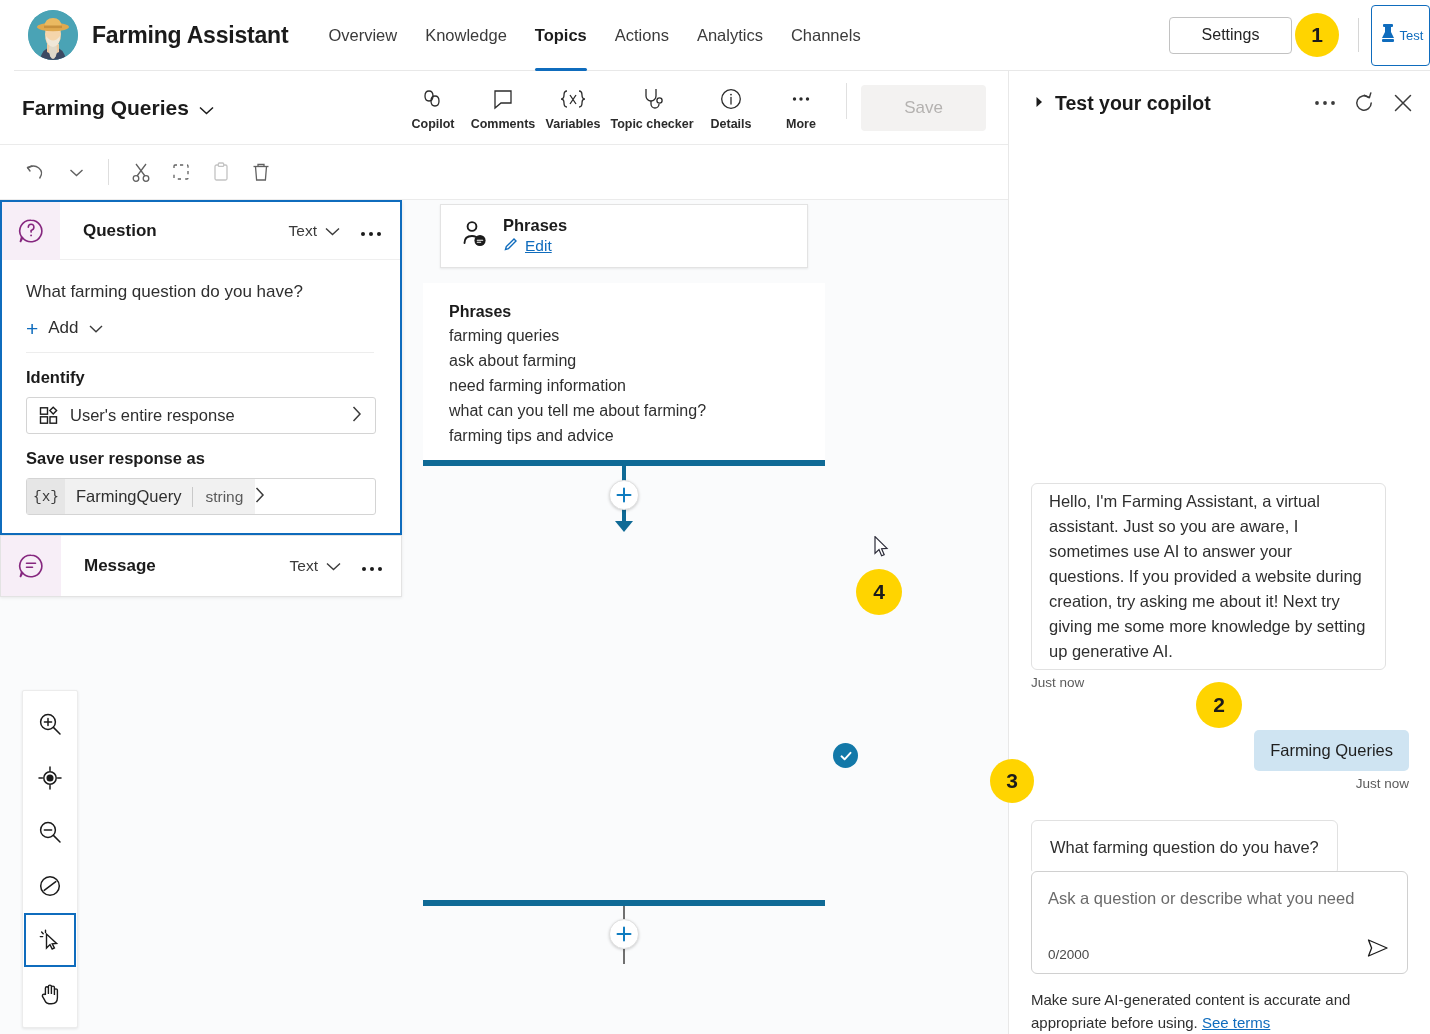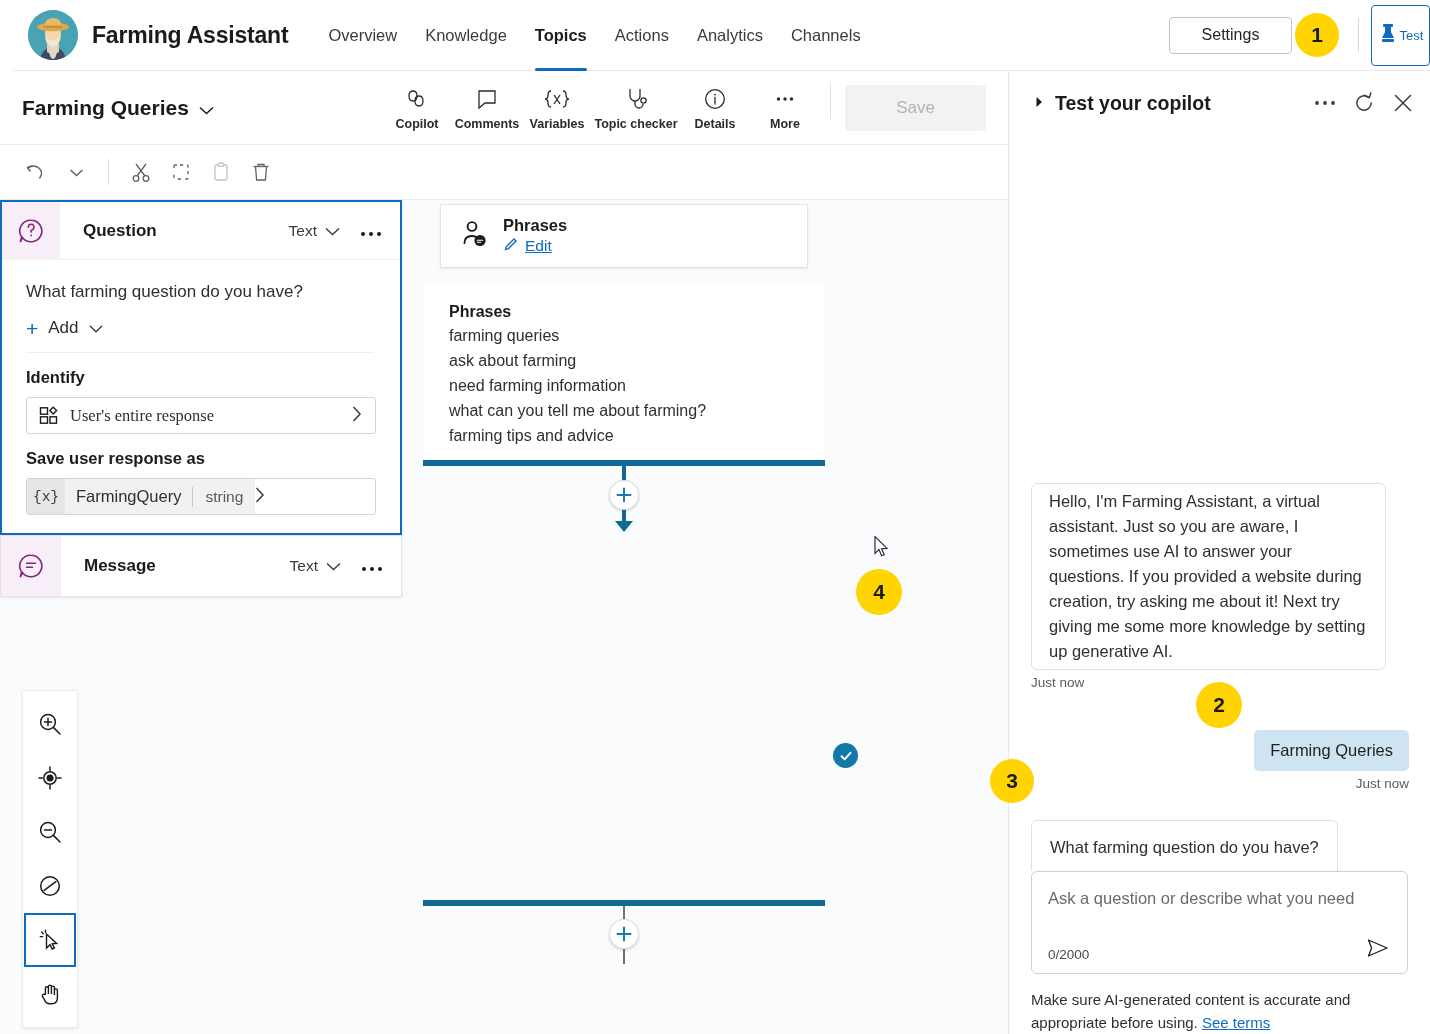--- a/index.html
+++ b/index.html
@@ -67,21 +67,21 @@
   }
   .cmd-tools { margin-left: auto; display: flex; align-items: flex-end; }
   .cmd-tool {
     width: 70px; display: flex; flex-direction: column; align-items: center;
     gap: 5px; cursor: pointer; padding-bottom: 2px;
   }
   .cmd-tool .lbl { font-size: 12.5px; color: #2b2b2b; white-space: nowrap; font-weight: bold; }
   .cmd-tool .ico { height: 26px; display: flex; align-items: center; }
   .cmd-divider { width: 1px; height: 36px; background: #e0e0e0; margin: 0 14px 14px 10px; }
   .save-btn {
-    width: 141px; height: 46px; background: #f3f2f1; border: none;
+    width: 125px; height: 46px; background: #f3f2f1; border: none;
     border-radius: 4px; color: #b4b2b0; font-size: 17px; margin-right: 22px;
     margin-bottom: 2px; cursor: default;
     font-family: "Liberation Sans", sans-serif;
   }
 
   
   .editbar {
     position: absolute; top: 145px; left: 0; width: 1008px; height: 55px;
     background: #fff; border-bottom: 1px solid #ebebeb;
     display: flex; align-items: center; padding-left: 18px; gap: 4px;
@@ -174,21 +174,21 @@
   }
   .q-add .plus { font-size: 21px; color: #0f6cbd; line-height: 17px; }
   .q-add .lbl { color: #2f2f2f; }
   .q-label {
     margin-top: 15px; font-size: 16.5px; font-weight: bold; color: #1b1b1b;
   }
   .q-field {
     margin-top: 10px; height: 37px; border: 1px solid #d4d4d4; border-radius: 3px;
     display: flex; align-items: center; cursor: pointer; background: #fff;
   }
-  .q-field .txt { font-size: 16.5px; color: #2f2f2f; margin-left: 12px; font-family: Liberation Serif, serif; }
+  .q-field .txt { font-size: 16.5px; color: #2f2f2f; margin-left: 12px; }
   .q-field .chev { margin-left: auto; margin-right: 13px; color: #3b3b3b; }
   .q-var {
     margin-top: 10px; height: 37px; border: 1px solid #d4d4d4; border-radius: 3px;
     display: flex; align-items: center; cursor: pointer; background: #fff;
   }
   .var-chip {
     height: 35px; background: #f1f1f1; display: flex; align-items: center;
     padding: 0 0 0 0;
   }
   .var-braces {

